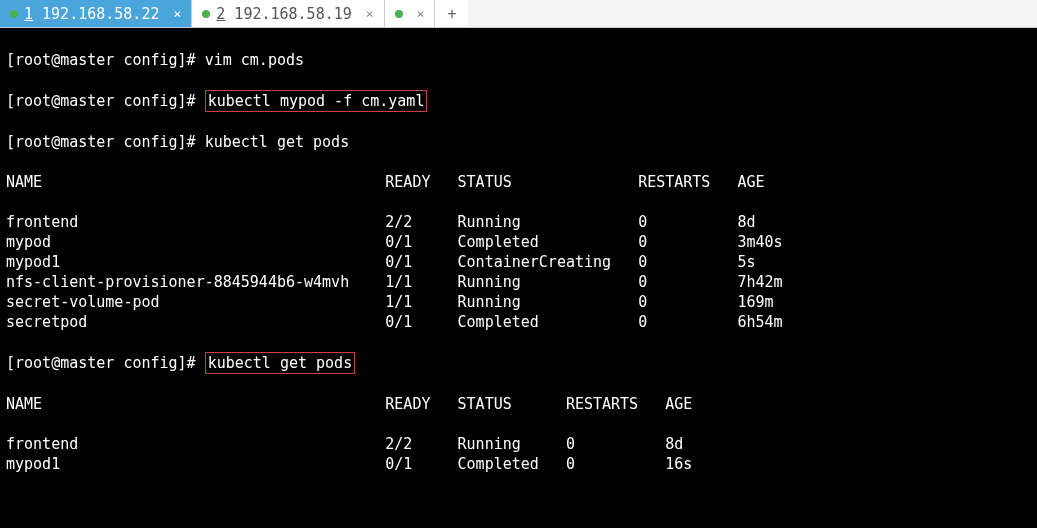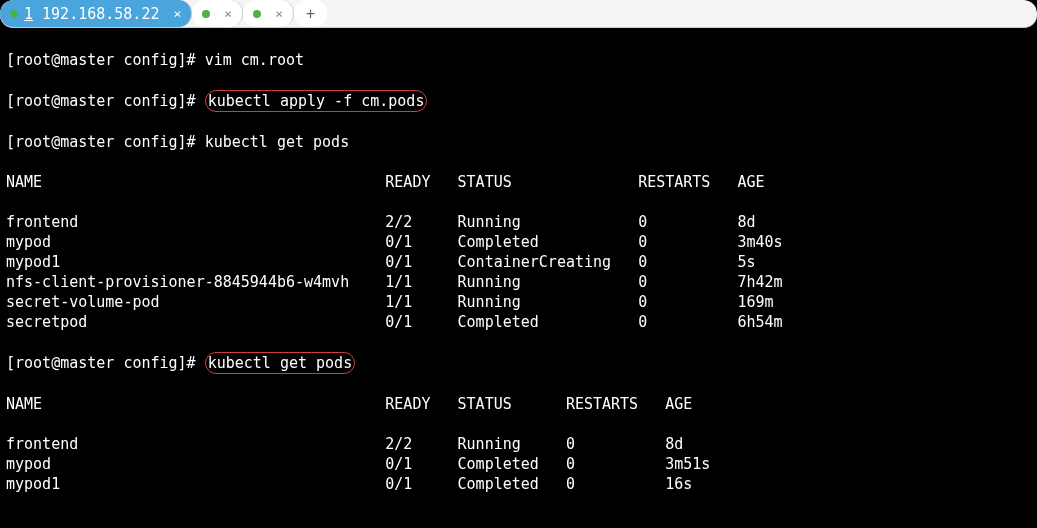--- a/index.html
+++ b/index.html
@@ -1,15 +1,15 @@
 <!DOCTYPE html>
 <html><head>
 <meta charset="utf-8">
 <style>
-* { margin: 0; padding: 0; box-sizing: border-box; border-radius: 13px; }
+* { margin: 0; padding: 0; box-sizing: border-box; }
 body {
   font-family: "Consolas", "Monaco", monospace;
   font-size: 15px;
   background: #000;
   color: #fff;
   width: 1037px;
   height: 528px;
   overflow: hidden;
 }
 .tabs {
@@ -70,35 +70,36 @@
 <body>
 
 <div class="tabs">
   <div class="tab active">
     <span class="dot"></span>
     <span><span class="num">1</span> <span>192.168.58.22</span></span>
     <span class="close">×</span>
   </div>
   <div class="tab">
     <span class="dot"></span>
+    <span><span class="num">2</span> <span>192.168.58.19</span></span>
     <span class="close">×</span>
   </div>
   <div class="tab">
     <span class="dot"></span>
     <span class="close">×</span>
   </div>
   <div class="add-tab">+</div>
 </div>
 
 <div class="terminal">
-<div><span>[root@master config]# </span><span>vim cm.root</span></div>
-<div><span>[root@master config]# </span><span class="box">kubectl apply -f cm.pods</span></div>
+<div><span>[root@master config]# </span><span>vim cm.pods</span></div>
+<div><span>[root@master config]# </span><span class="box">kubectl mypod -f cm.yaml</span></div>
 <div><span>[root@master config]# </span><span>kubectl get pods</span></div>
 <div id="hdr1">NAME                                      READY   STATUS              RESTARTS   AGE</div>
 <div id="tbl1"><div>frontend                                  2/2     Running             0          8d</div><div>mypod                                     0/1     Completed           0          3m40s</div><div>mypod1                                    0/1     ContainerCreating   0          5s</div><div>nfs-client-provisioner-8845944b6-w4mvh    1/1     Running             0          7h42m</div><div>secret-volume-pod                         1/1     Running             0          169m</div><div>secretpod                                 0/1     Completed           0          6h54m</div></div>
 <div><span>[root@master config]# </span><span class="box">kubectl get pods</span></div>
 <div id="hdr2">NAME                                      READY   STATUS      RESTARTS   AGE</div>
-<div id="tbl2a"><div>frontend                                  2/2     Running     0          8d</div><div>mypod                                     0/1     Completed   0          3m51s</div><div>mypod1                                    0/1     Completed   0          16s</div></div>
+<div id="tbl2a"><div>frontend                                  2/2     Running     0          8d</div><div>mypod1                                    0/1     Completed   0          16s</div></div>
 
 
 
 
 </div>
 
 </body></html>

